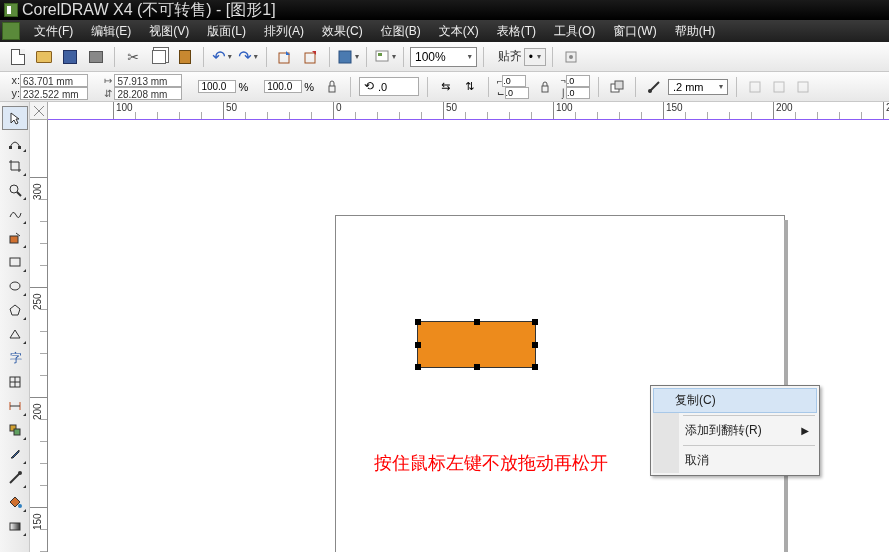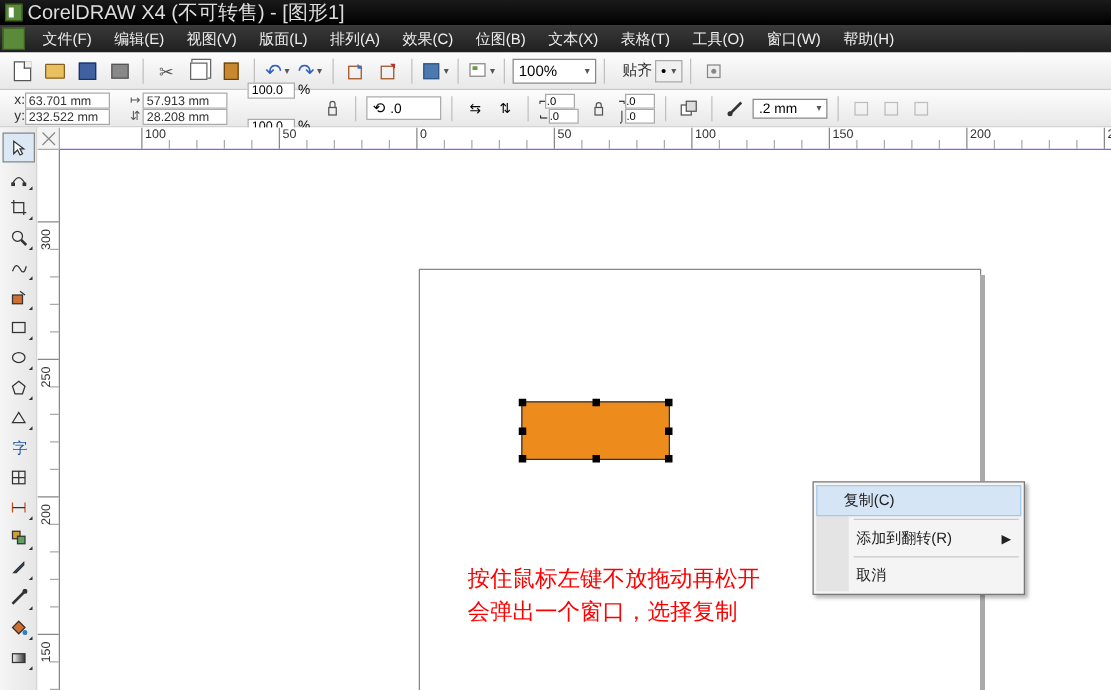--- a/index.html
+++ b/index.html
@@ -26,21 +26,21 @@
 .snap-label { font-size:12px; color:#333; margin-left:8px;}
 .snap-btn { border:1px solid #aaa; padding:1px 4px; font-size:12px; background:#f0f0f0; display:flex; align-items:center; gap:2px;}
 
 
 .propbar { background: linear-gradient(#fdfdfd, #e8e8e8); height: 30px; border-bottom: 1px solid #c8c8c8; display: flex; align-items: center; padding: 0 6px; gap: 4px; }
 .coord-box { display:flex; flex-direction:column; font-size:11px; line-height:13px; color:#333;}
 .coord-box .r { display:flex; align-items:center;}
 .coord-box .lbl { width:14px; text-align:right; }
 .coord-box .val { background:#fff; border:1px solid #aaa; padding:0 2px; width:68px; height:13px; font-size:10px; display:inline-block;}
 .dim-icon { font-size:10px; color:#555; padding:0 2px;}
-.pct-box { display:flex; flex-direction:column; gap:16px; font-size:11px;}
+.pct-box { display:flex; flex-direction:row; gap:16px; font-size:11px;}
 .pct-box .r { display:flex; align-items:center;}
 .pct-box .val { background:#fff; border:1px solid #aaa; padding:0 2px; width:38px; height:13px; font-size:10px;}
 .rot-box { background:#fff; border:1px solid #aaa; padding:1px 4px; font-size:11px; display:flex; align-items:center; gap:4px; width:60px;}
 .rot-icon { font-family:serif; font-size:12px;}
 .small-btn { width:20px; height:20px; border:1px solid transparent; display:flex; align-items:center; justify-content:center; font-size:11px;}
 .spin-grp { display:flex; flex-direction:column; font-size:10px;}
 .spin-grp .r { display:flex; align-items:center;}
 .spin-grp .val { background:#fff; border:1px solid #aaa; width:24px; height:12px; font-size:9px;}
 .line-combo { background:#fff; border:1px solid #888; padding:1px 4px; font-size:11px; display:flex; align-items:center; gap:4px; width:60px; justify-content:space-between;}
 
@@ -511,21 +511,20 @@
         <div class="handle h-tm"></div>
         <div class="handle h-tr"></div>
         <div class="handle h-ml"></div>
         <div class="handle h-mr"></div>
         <div class="handle h-bl"></div>
         <div class="handle h-bm"></div>
         <div class="handle h-br"></div>
       </div>
       <div class="red-text">
         <div>按住鼠标左键不放拖动再松开</div>
-        <div>会弹出一个窗口，选择复制</div>
       </div>
 
       <div class="context-menu">
         <div class="gutter"></div>
         <div class="cm-item hover">
             <span>复制(C)</span>
           </div>
         <div class="cm-sep"></div>
         <div class="cm-item">
             <span>添加到翻转(R)</span>

